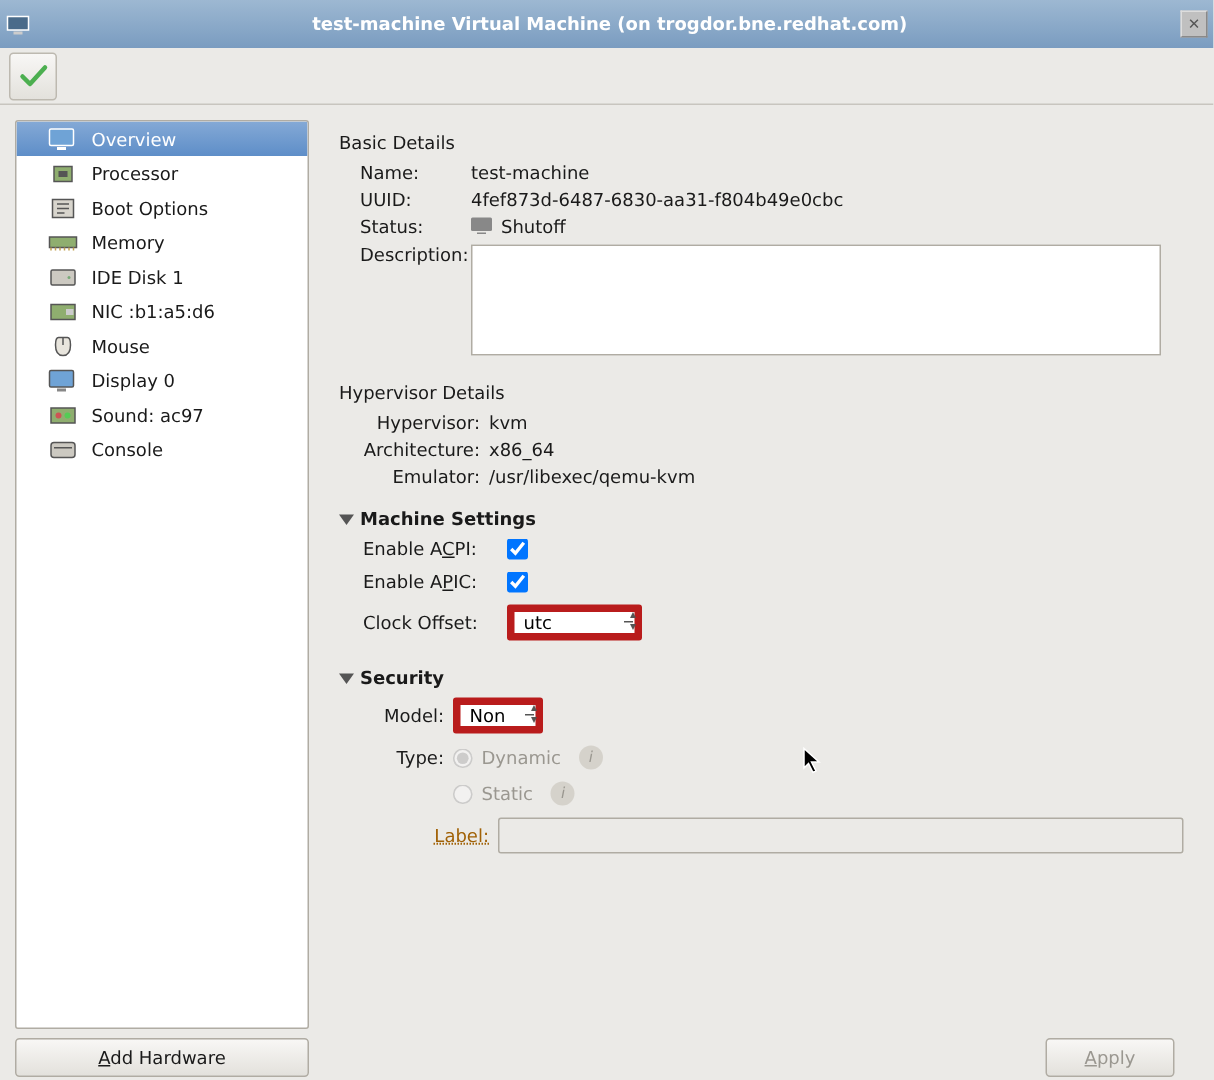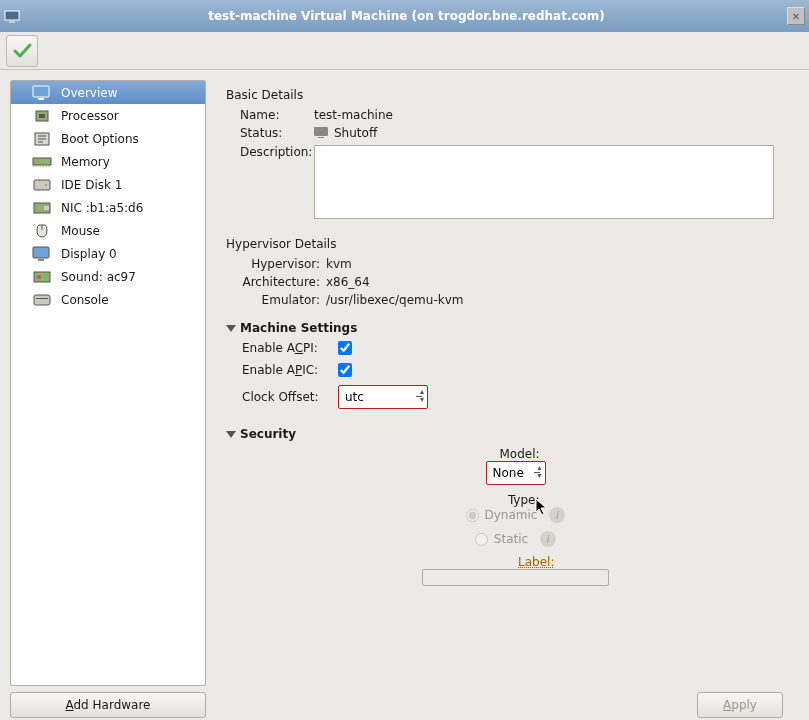--- a/index.html
+++ b/index.html
@@ -25,27 +25,27 @@
 .row .val { flex: 1; }
 .status-icon { display: inline-block; vertical-align: middle; margin-right: 4px; }
 .desc-box { width: 460px; height: 74px; border: 1px solid #b0aca3; background: #fff; resize: none; font-family: inherit; font-size: 12px; padding: 2px; }
 .hv-rows .row .lbl { width: 100px; text-align: right; padding-right: 6px; padding-left: 0; }
 .expander { display: flex; align-items: center; font-weight: bold; margin-top: 10px; margin-bottom: 6px; gap: 4px; cursor: default; }
 .tri { width: 0; height: 0; border-left: 5px solid transparent; border-right: 5px solid transparent; border-top: 7px solid #555; }
 .ms-rows { padding-left: 16px; }
 .ms-rows .row { align-items: center; margin-bottom: 8px; }
 .ms-rows .lbl { width: 96px; text-align: left; padding-left: 0; }
 .chk { width: 14px; height: 14px; }
-.select { height: 24px; border: 1px solid #b91c1c; border-radius: 2px; background: #fff; font-family: inherit; font-size: 12px; padding: 0 20px 0 6px; appearance: none; position: relative; }
+.select { height: 24px; border: 5px solid #b91c1c; border-radius: 2px; background: #fff; font-family: inherit; font-size: 12px; padding: 0 20px 0 6px; appearance: none; position: relative; }
 .select-wrap { position: relative; display: inline-block; }
 .select-wrap::after { content: ""; position: absolute; right: 6px; top: 5px; width: 6px; height: 12px; background:
   linear-gradient(#555,#555) center/6px 1px no-repeat; }
 .select-wrap .spin-arrows { position: absolute; right: 4px; top: 3px; font-size: 8px; line-height: 8px; color: #555; }
 .sec-rows { padding-left: 16px; }
-.sec-rows .row { align-items: center; margin-bottom: 8px; flex-direction: column; }
+.sec-rows .row { align-items: center; margin-bottom: 8px; }
 .sec-rows .lbl { width: 60px; text-align: right; padding-right: 6px; }
 .radio-row { display: flex; align-items: center; gap: 6px; color: #9a9790; }
 .radio-row input { margin: 0; }
 .info-icon { width: 16px; height: 16px; border-radius: 50%; background: #d5d2cb; color: #9a9790; display: inline-flex; align-items: center; justify-content: center; font-style: italic; font-size: 10px; margin-left: 6px; }
 .label-row .lbl { color: #a16207; text-decoration: underline dotted; width: 90px; text-align: right; padding-right: 6px; }
 .label-input { flex: 1; height: 24px; border: 1px solid #b0aca3; background: #ebeae7; color: #9a9790; padding: 0 4px; border-radius: 2px; }
 .apply-btn { position: absolute; right: 16px; bottom: 0; height: 26px; width: 86px; border: 1px solid #b0aca3; border-radius: 3px; background: linear-gradient(to bottom,#f8f7f5,#e3e1dc); color: #9a9790; display: flex; align-items: center; justify-content: center; }
 .cursor { position: absolute; left: 535px; top: 498px; pointer-events: none; }
 </style>
 </head>
@@ -170,20 +170,24 @@
     </div>
   </div>
 
   <div class="main">
     <div class="section-title">Basic Details</div>
     <div class="row">
         <div class="lbl">Name:</div>
         <div class="val">test-machine</div>
       </div>
     <div class="row">
+        <div class="lbl">UUID:</div>
+        <div class="val">4fef873d-6487-6830-aa31-f804b49e0cbc</div>
+      </div>
+    <div class="row">
         <div class="lbl">Status:</div>
       <div class="val">
         <span class="status-icon"><svg width="16" height="12">
               <rect x="0" y="1" width="14" height="9" fill="#888" rx="1"></rect>
               <rect x="4" y="11" width="6" height="1" fill="#888"></rect>
             </svg></span><span>Shutoff</span>
       </div>
     </div>
     <div class="row">
         <div class="lbl">Description:</div>

